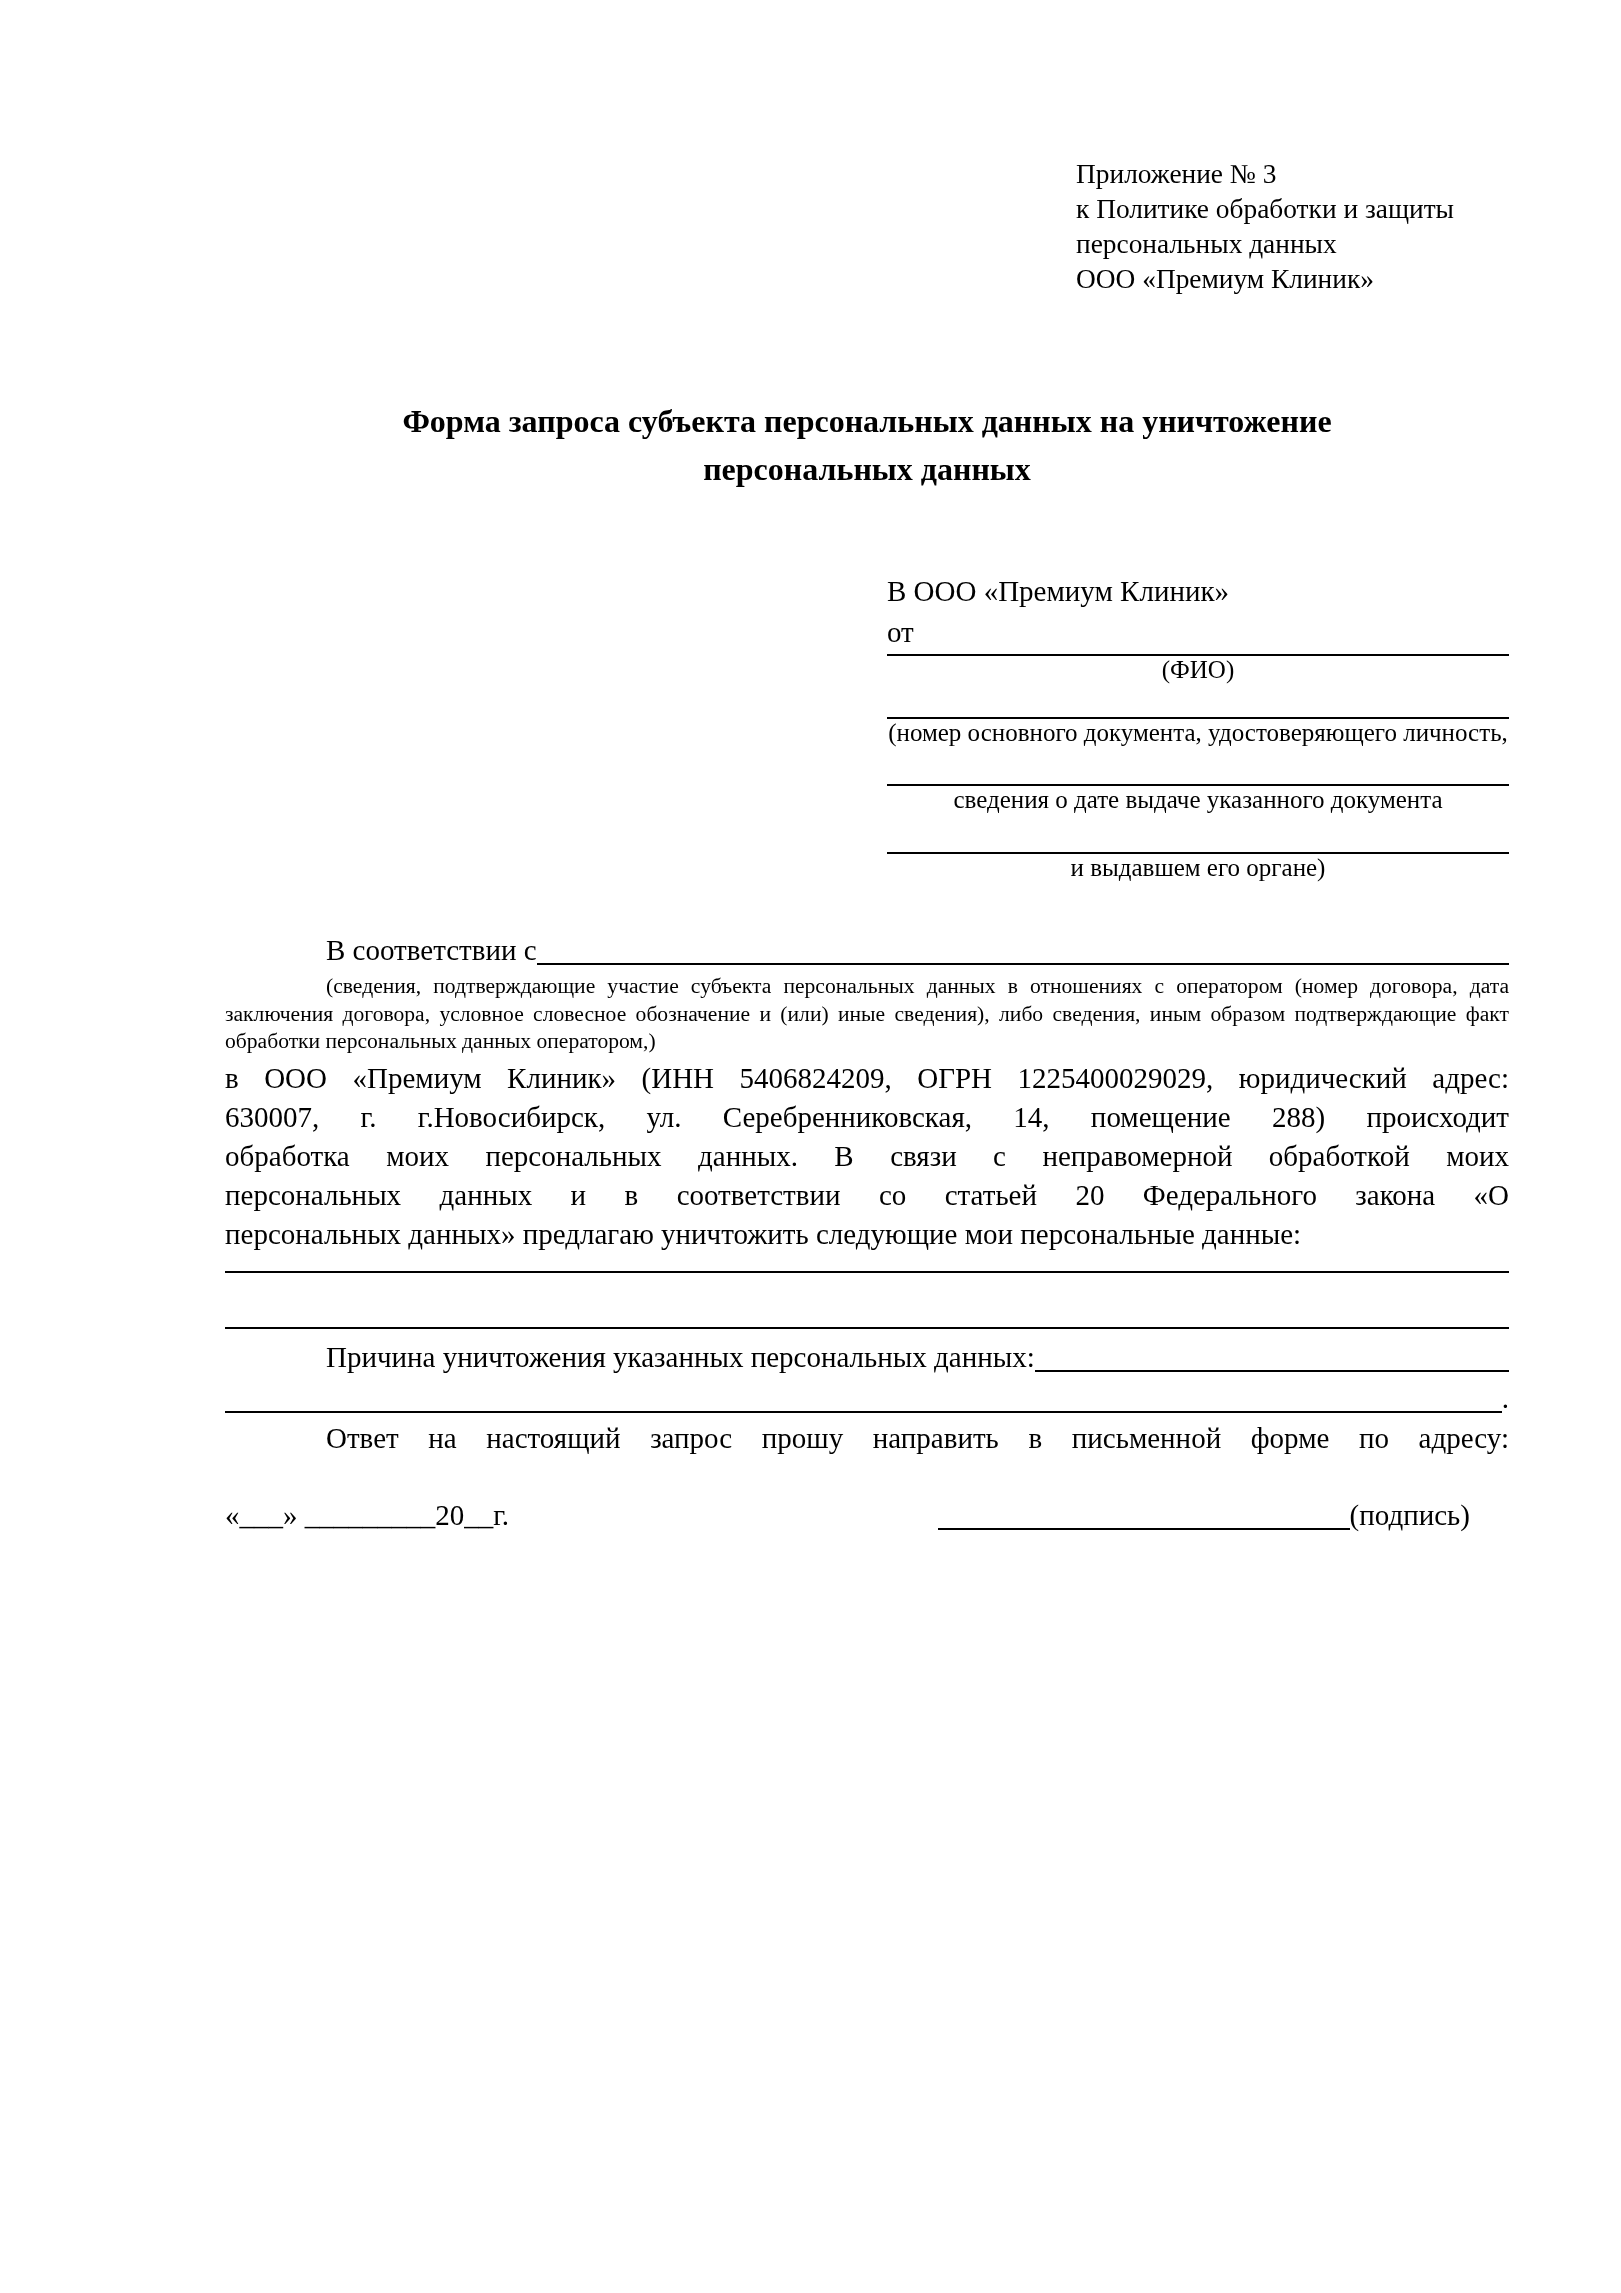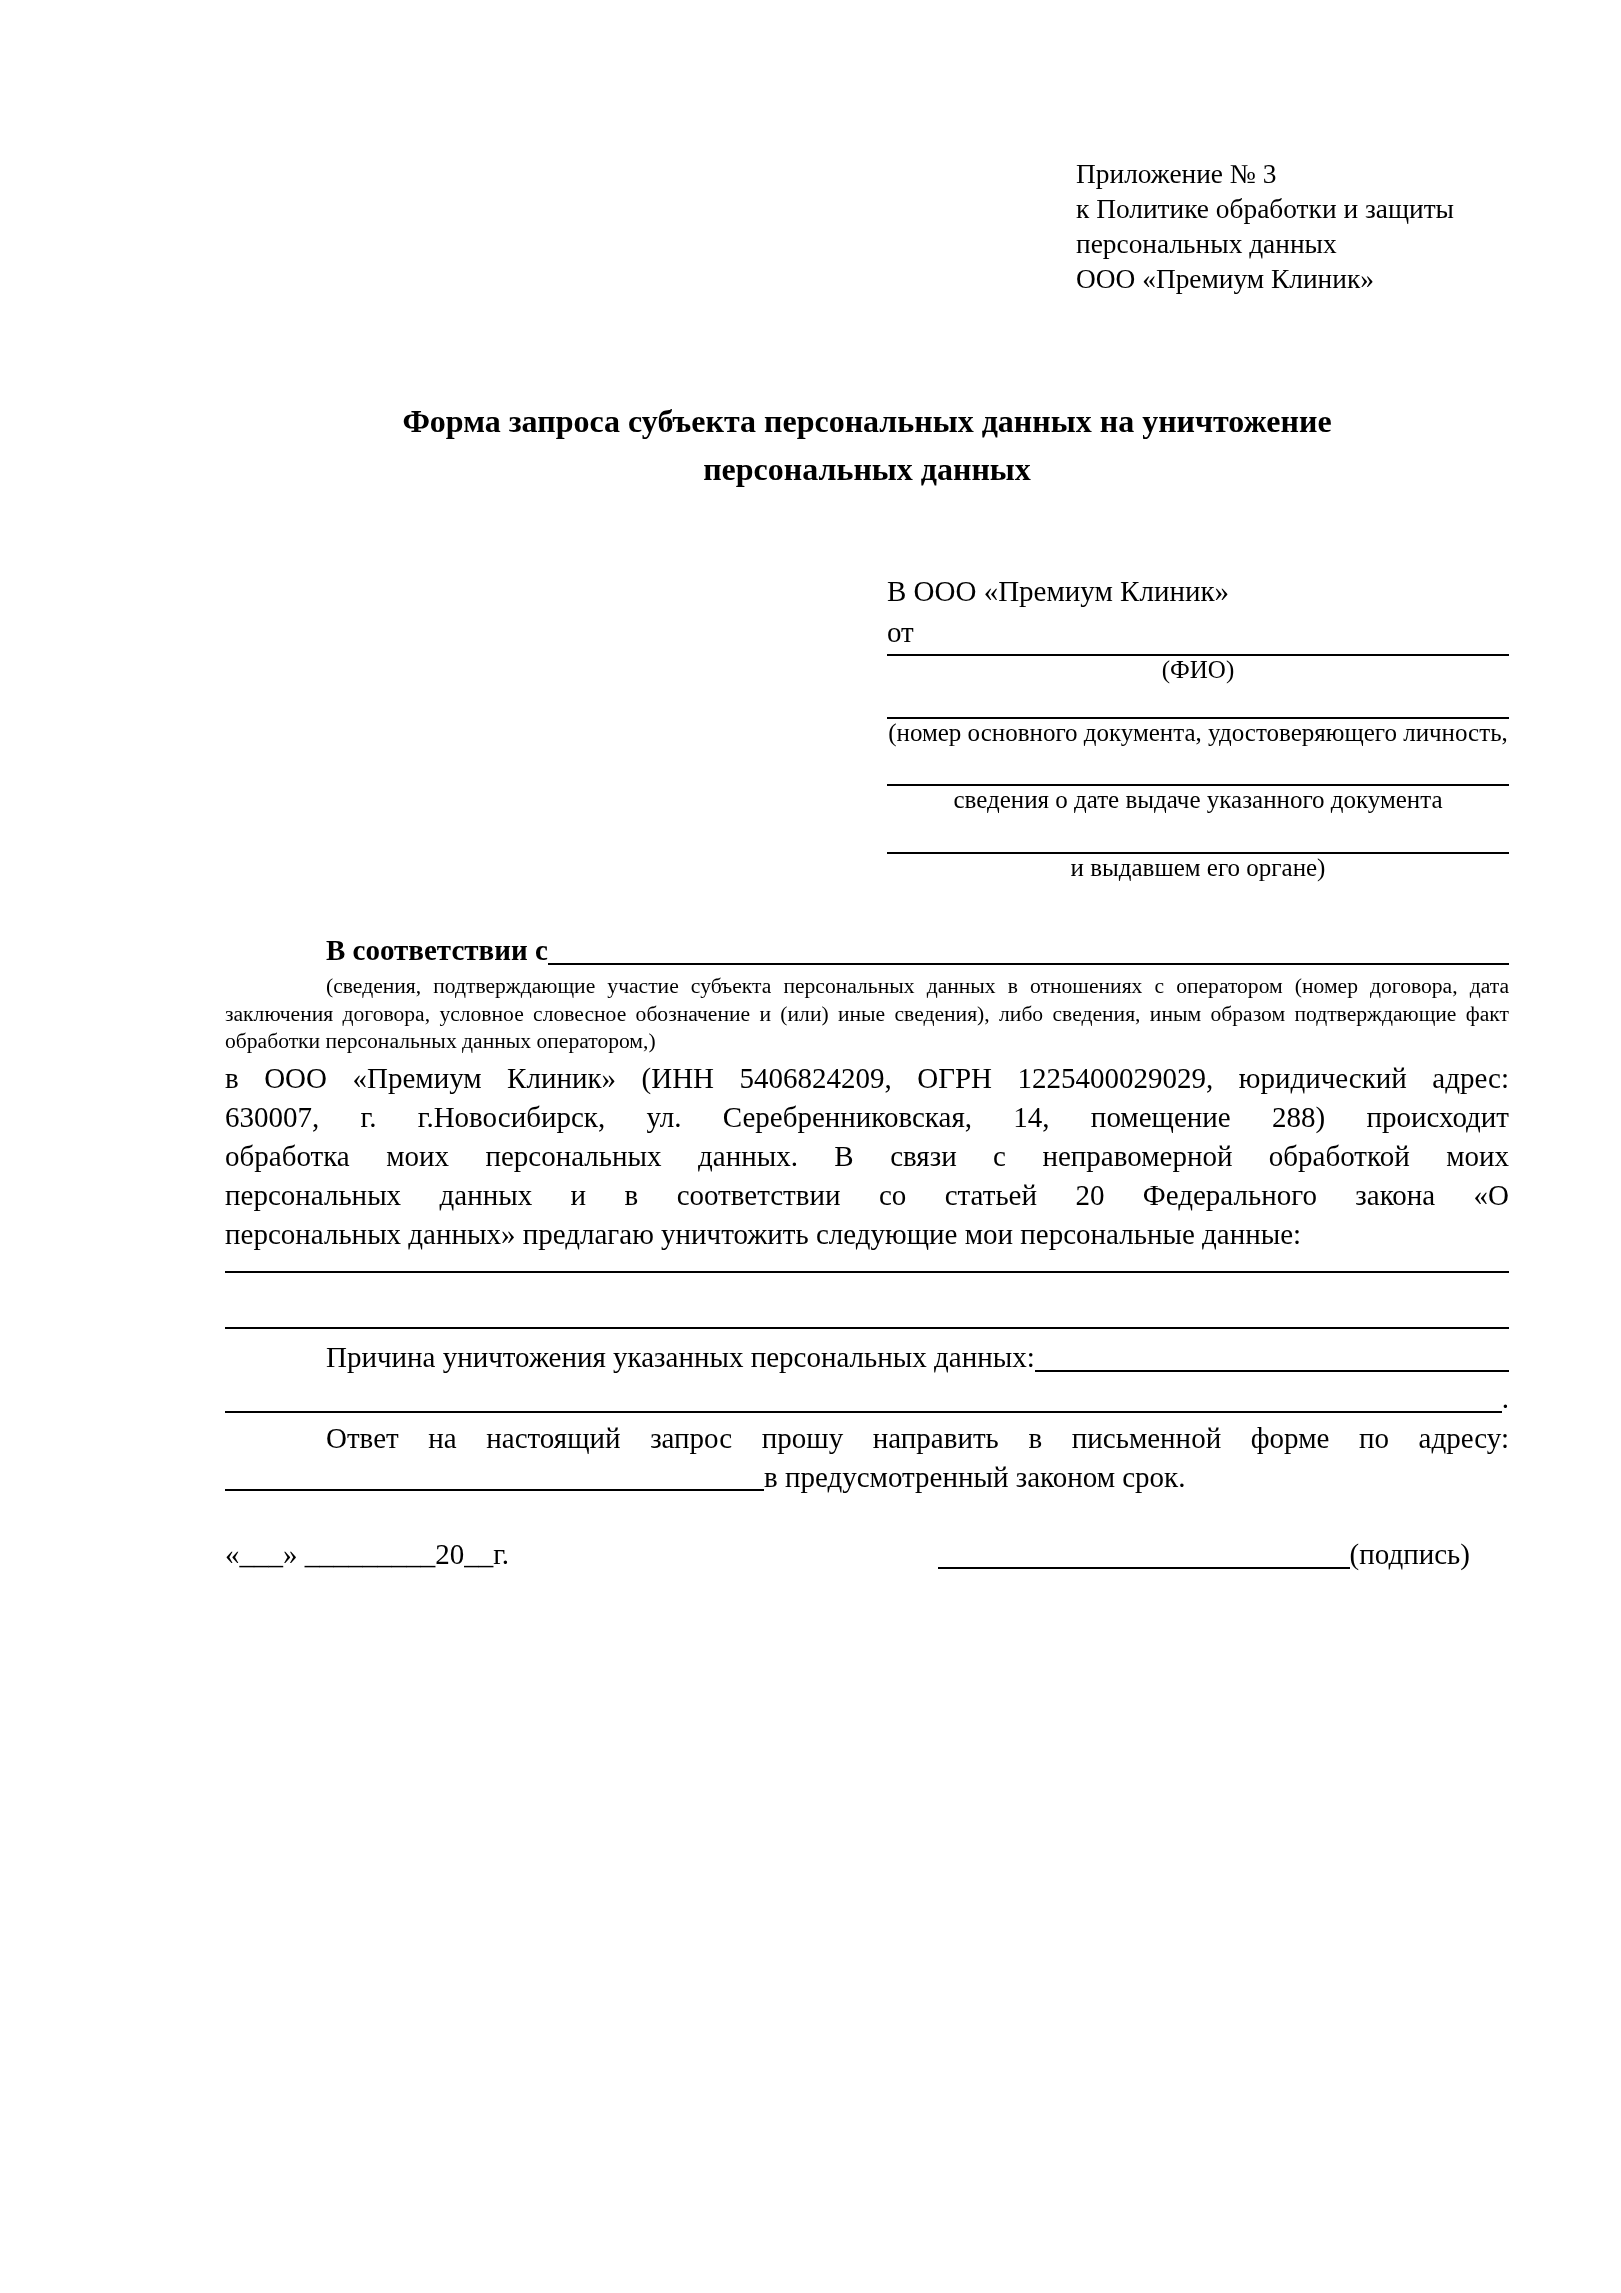--- a/index.html
+++ b/index.html
@@ -31,21 +31,21 @@
   
   .row { display: flex; align-items: baseline; font-size: 29px; line-height: 41px; }
   .indent { flex: none; width: 101px; }
   .nowrap { white-space: nowrap; }
   .fill { flex: 1 1 auto; position: relative; align-self: stretch; }
   .fill::after {
     content: ""; position: absolute; left: 0; right: 0; bottom: 5.9px;
     border-bottom: 2.9px solid #000;
   }
   .fill.fixed { flex: none; width: 539px; }
-  .accordance { margin-top: 49px; font-weight: bold; }
+  .accordance { margin-top: 49px; }
   .fine { font-size: 21.6px; line-height: 27.4px; margin-top: 2px; }
   .fine .jl { text-align: justify; text-align-last: justify; }
   .fine .first { text-indent: 101px; }
   .para { margin-top: 3.9px; font-size: 29px; line-height: 39px; }
   .para .jl { text-align: justify; text-align-last: justify; }
   .blank1 { margin-top: 15.7px; }
   .blank2 { margin-top: 53px; }
   .reason { margin-top: 7.8px; }
   .answer {
     font-size: 29px; line-height: 39px;
@@ -122,24 +122,20 @@
     <span class="fill"></span>
   </div>
 
   <div class="row">
     <span class="fill"></span>
     <span>.</span>
   </div>
 
   <div class="answer">Ответ на настоящий запрос прошу направить в письменной форме по адресу:</div>
 
-  <div class="row term">
-    <span class="fill fixed"></span>
-    <span class="nowrap">в предусмотренный законом срок.</span>
-  </div>
 
   <div class="row footer">
     <span class="nowrap">«___» _________20__г.</span>
     <span class="flexspacer"></span>
     <span class="sigline"></span>
     <span class="nowrap">(подпись)</span>
   </div>
 
 </div>
 

